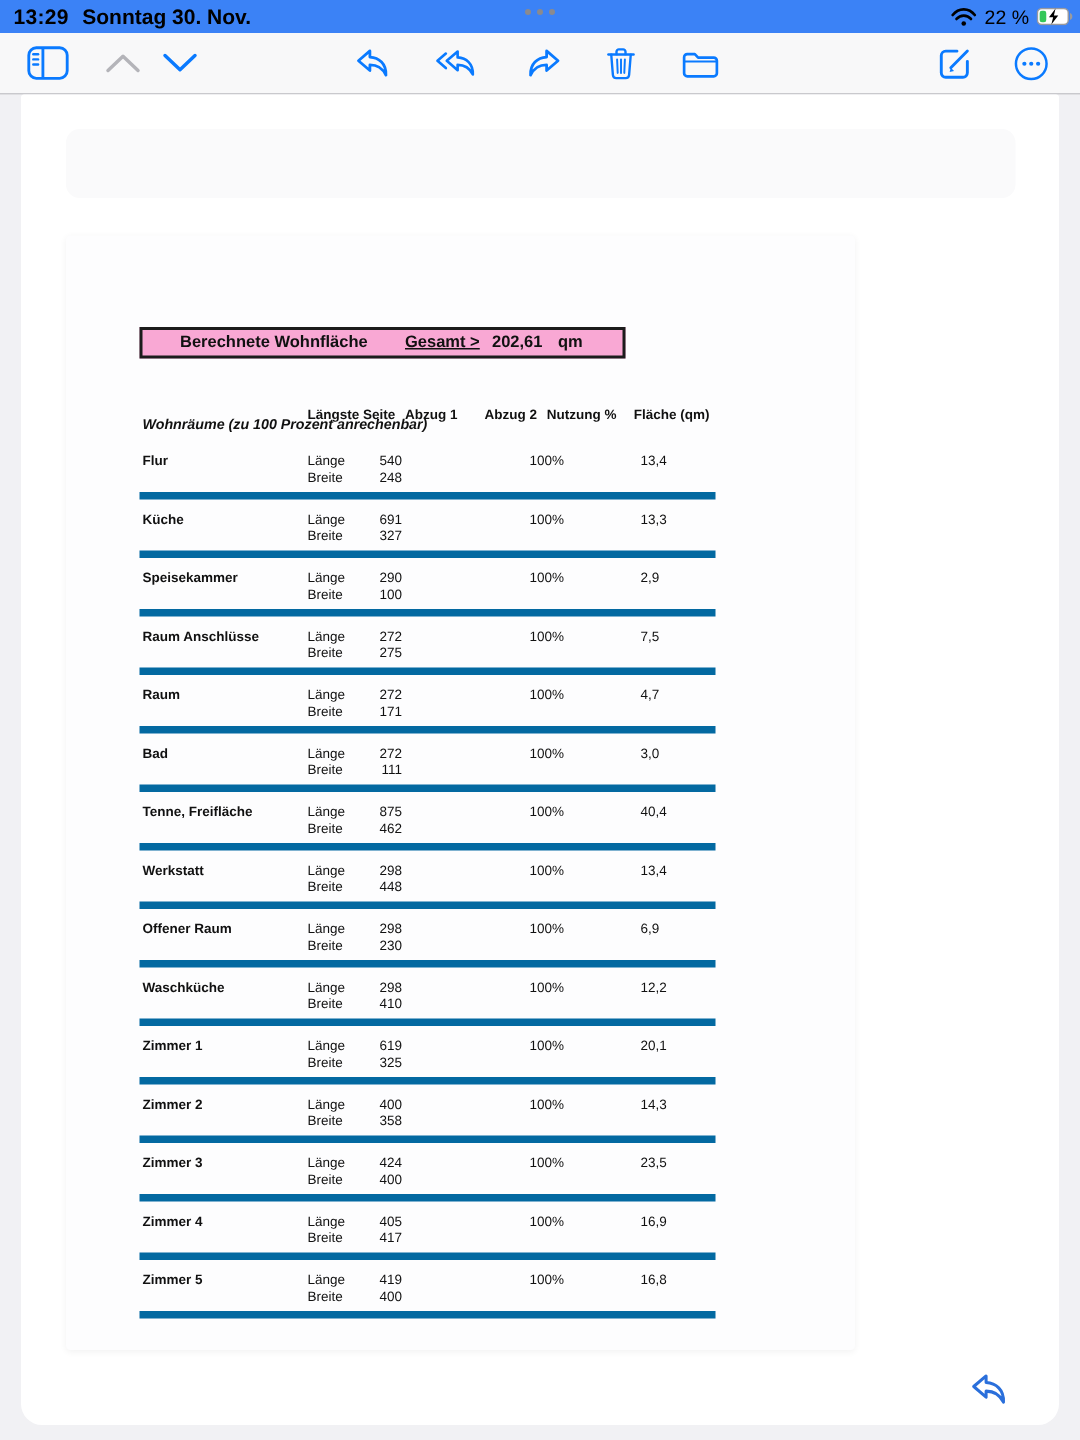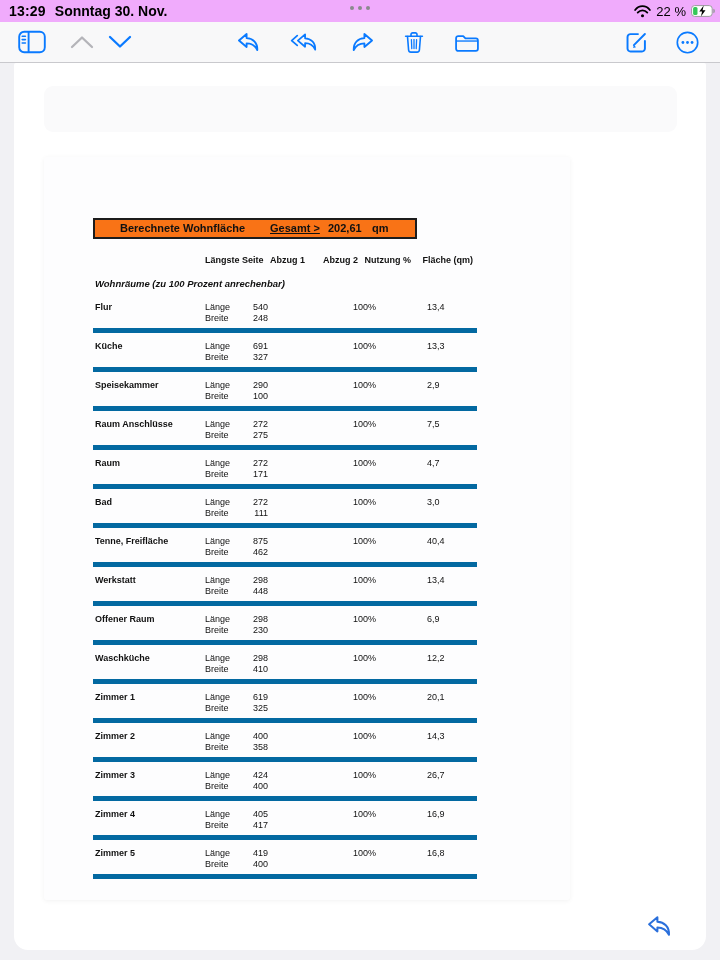--- a/index.html
+++ b/index.html
@@ -1,21 +1,21 @@
 <!DOCTYPE html>
 <html><head>
 <meta charset="utf-8">
 <style>
   * { margin:0; padding:0; box-sizing:border-box; }
   html,body { width:720px; height:960px; overflow:hidden; background:#f1f1f4;
     font-family:"Liberation Sans", sans-serif; -webkit-font-smoothing:antialiased; }
   .screen { position:relative; width:720px; height:960px; background:#f1f1f4; }
 
   
-  .statusbar { position:absolute; left:0; top:0; width:720px; height:22px; background:#f0abfc; }
+  .statusbar { position:absolute; left:0; top:0; width:720px; height:22px; background:#3b82f6; }
   .sb-left { position:absolute; left:9px; top:0; height:22px; display:flex; align-items:center; gap:9px; }
   .sb-time { font-size:14px; font-weight:700; color:#000; letter-spacing:.2px; }
   .sb-date { font-size:14px; font-weight:700; color:#000; }
   .sb-center { position:absolute; left:0; right:0; top:6px; display:flex; justify-content:center; gap:4px; }
   .sb-center i { width:4px; height:4px; border-radius:50%; background:#8a8a8e; display:block; }
   .sb-right { position:absolute; right:4px; top:0; height:22px; display:flex; align-items:center; gap:5px;justify-content:flex-end; }
   .sb-batt-text { font-size:13px; color:#000; }
 
   
   .toolbar { position:absolute; left:0; top:22px; width:720px; height:41px; background:#f8f8f9;
@@ -33,30 +33,30 @@
   
   .card { position:absolute; left:14px; top:63px; width:692px; height:887px; background:#ffffff;
     border-radius:2px 2px 14px 14px; }
   .faint-block { position:absolute; left:30px; top:23px; width:633px; height:46px;
     background:#fafafb; border-radius:9px; }
   .page { position:absolute; left:30px; top:94px; width:526px; height:743px; background:#fdfdfe;
     border-radius:3px; box-shadow:0 1px 5px rgba(0,0,0,0.055); }
 
   
   .doc { position:absolute; left:49px; top:61px; width:384px; color:#111; }
-  .hdr-box { position:absolute; left:0; top:0; width:324px; height:21px; background:#f97316;
+  .hdr-box { position:absolute; left:0; top:0; width:324px; height:21px; background:#f9a8d4;
     border:2px solid #1c1c1c; }
   .hdr-box span { position:absolute; top:2px; font-size:11px; font-weight:700; white-space:nowrap; }
   .hdr-title { left:25px; }
   .hdr-total-label { left:175px;text-decoration:underline; }
   .hdr-total-value { left:233px; }
   .hdr-total-unit { left:277px; }
 
   .col-headers { position:absolute; top:37px; left:0; width:384px; height:12px; font-size:9px; font-weight:700; }
-  .col-headers span { position:absolute; top:0; white-space:nowrap; }
+  .col-headers span { position:absolute; top:16px; white-space:nowrap; }
   .ch-longest { left:112px; }
   .ch-abzug1 { left:177px; }
   .ch-abzug2 { left:230px; }
   .ch-usage { right:66px; }
   .ch-area { right:4px; }
 
   .section-title { position:absolute; top:60px; left:2px; font-size:9.5px; font-weight:700; font-style:italic; white-space:nowrap; }
 
   .table { position:absolute; top:82px; left:0; width:384px; }
   .t-row { position:relative; height:33px; padding-top:2px; border-bottom:5px solid #0369a1; margin-bottom:6px; }
@@ -429,21 +429,21 @@
                 <div class="dim-line">
                   <span class="dim-label">Länge</span>
                   <span class="dim-val">424</span>
                 </div>
                 <div class="dim-line">
                   <span class="dim-label">Breite</span>
                   <span class="dim-val">400</span>
                 </div>
               </div>
               <div class="c-usage">100%</div>
-              <div class="c-area">26,7</div>
+              <div class="c-area">23,5</div>
             </div>
 
             <div class="t-row">
               <div class="c-name">Zimmer 4</div>
               <div class="c-dims">
                 <div class="dim-line">
                   <span class="dim-label">Länge</span>
                   <span class="dim-val">405</span>
                 </div>
                 <div class="dim-line">

